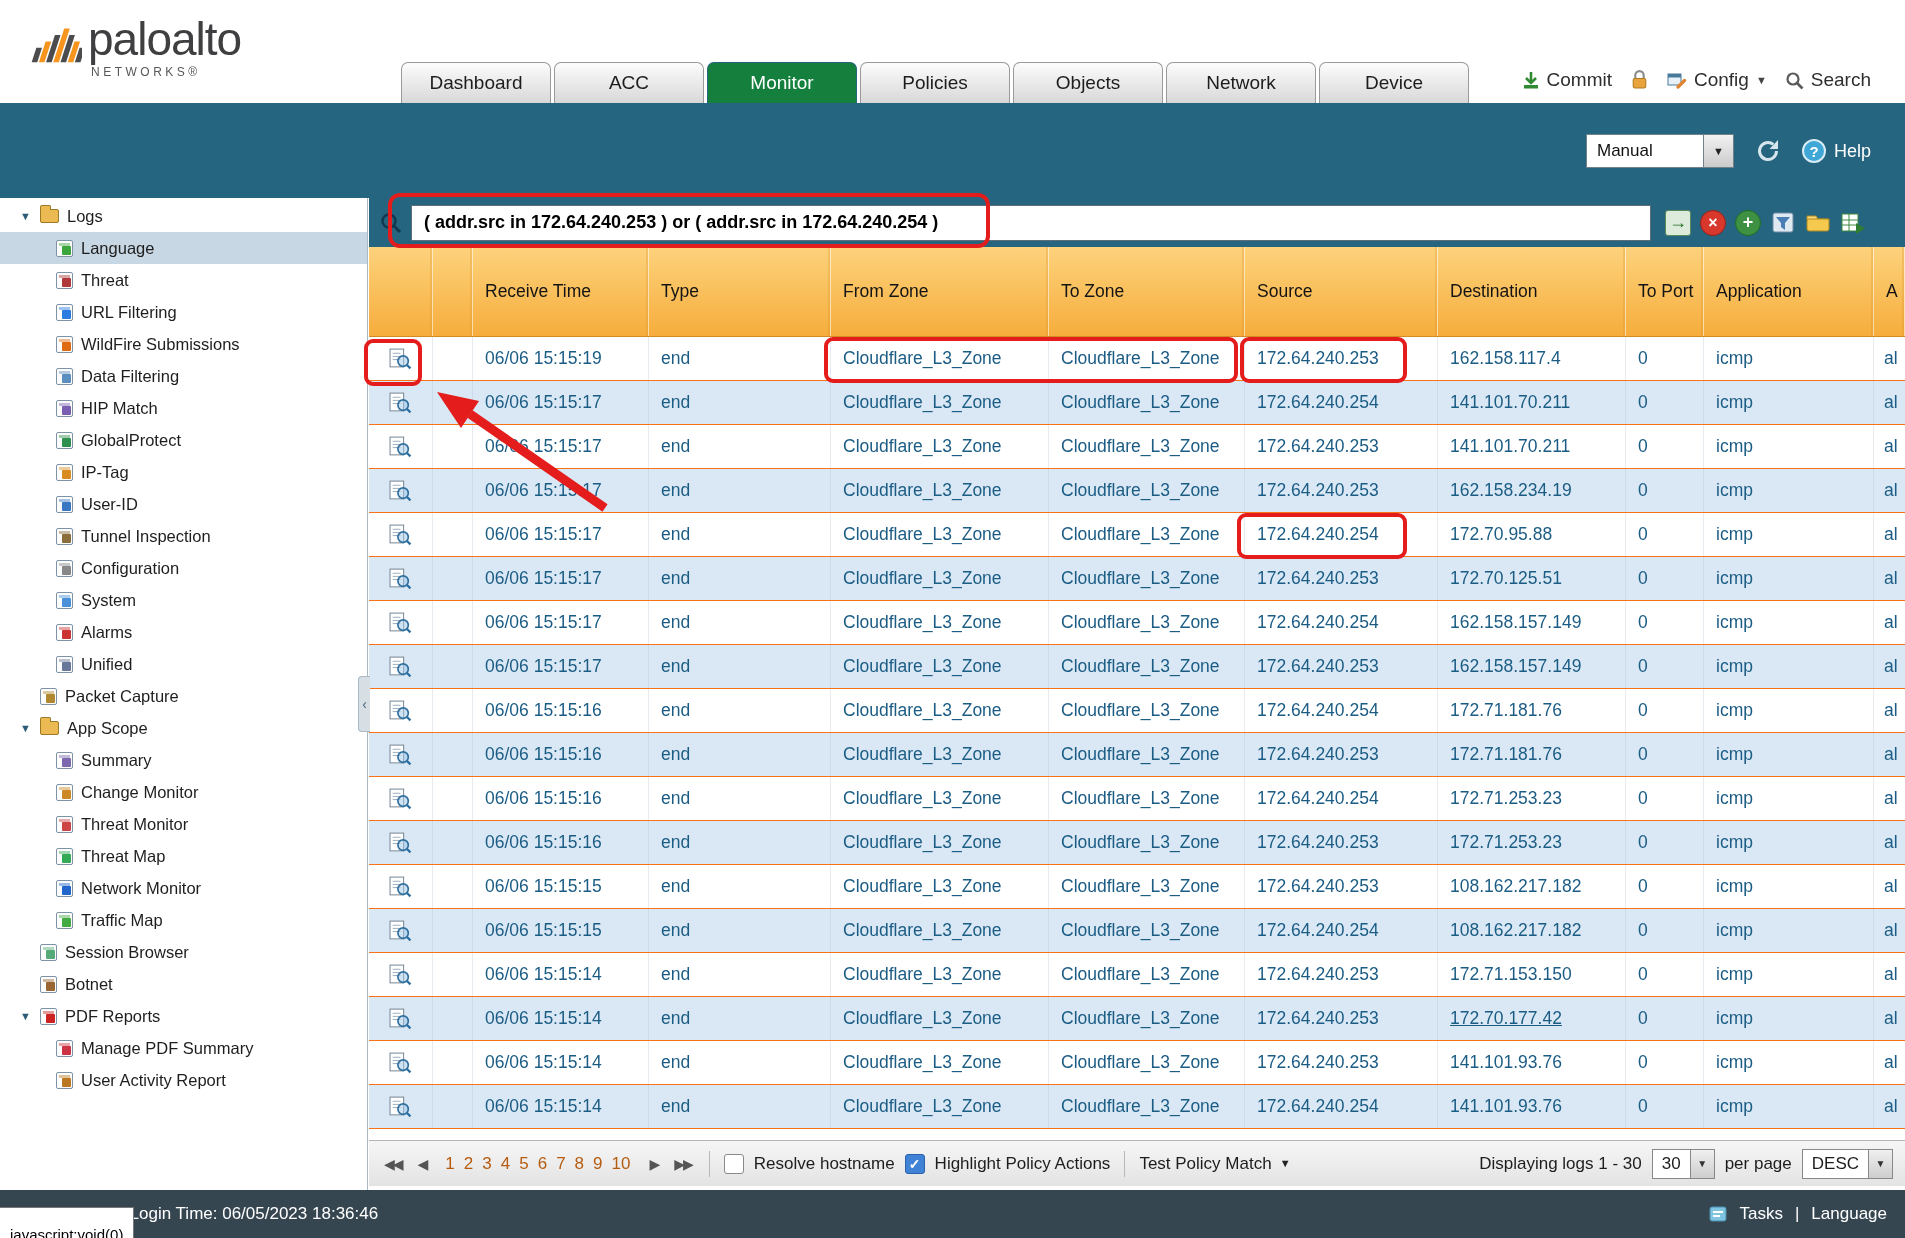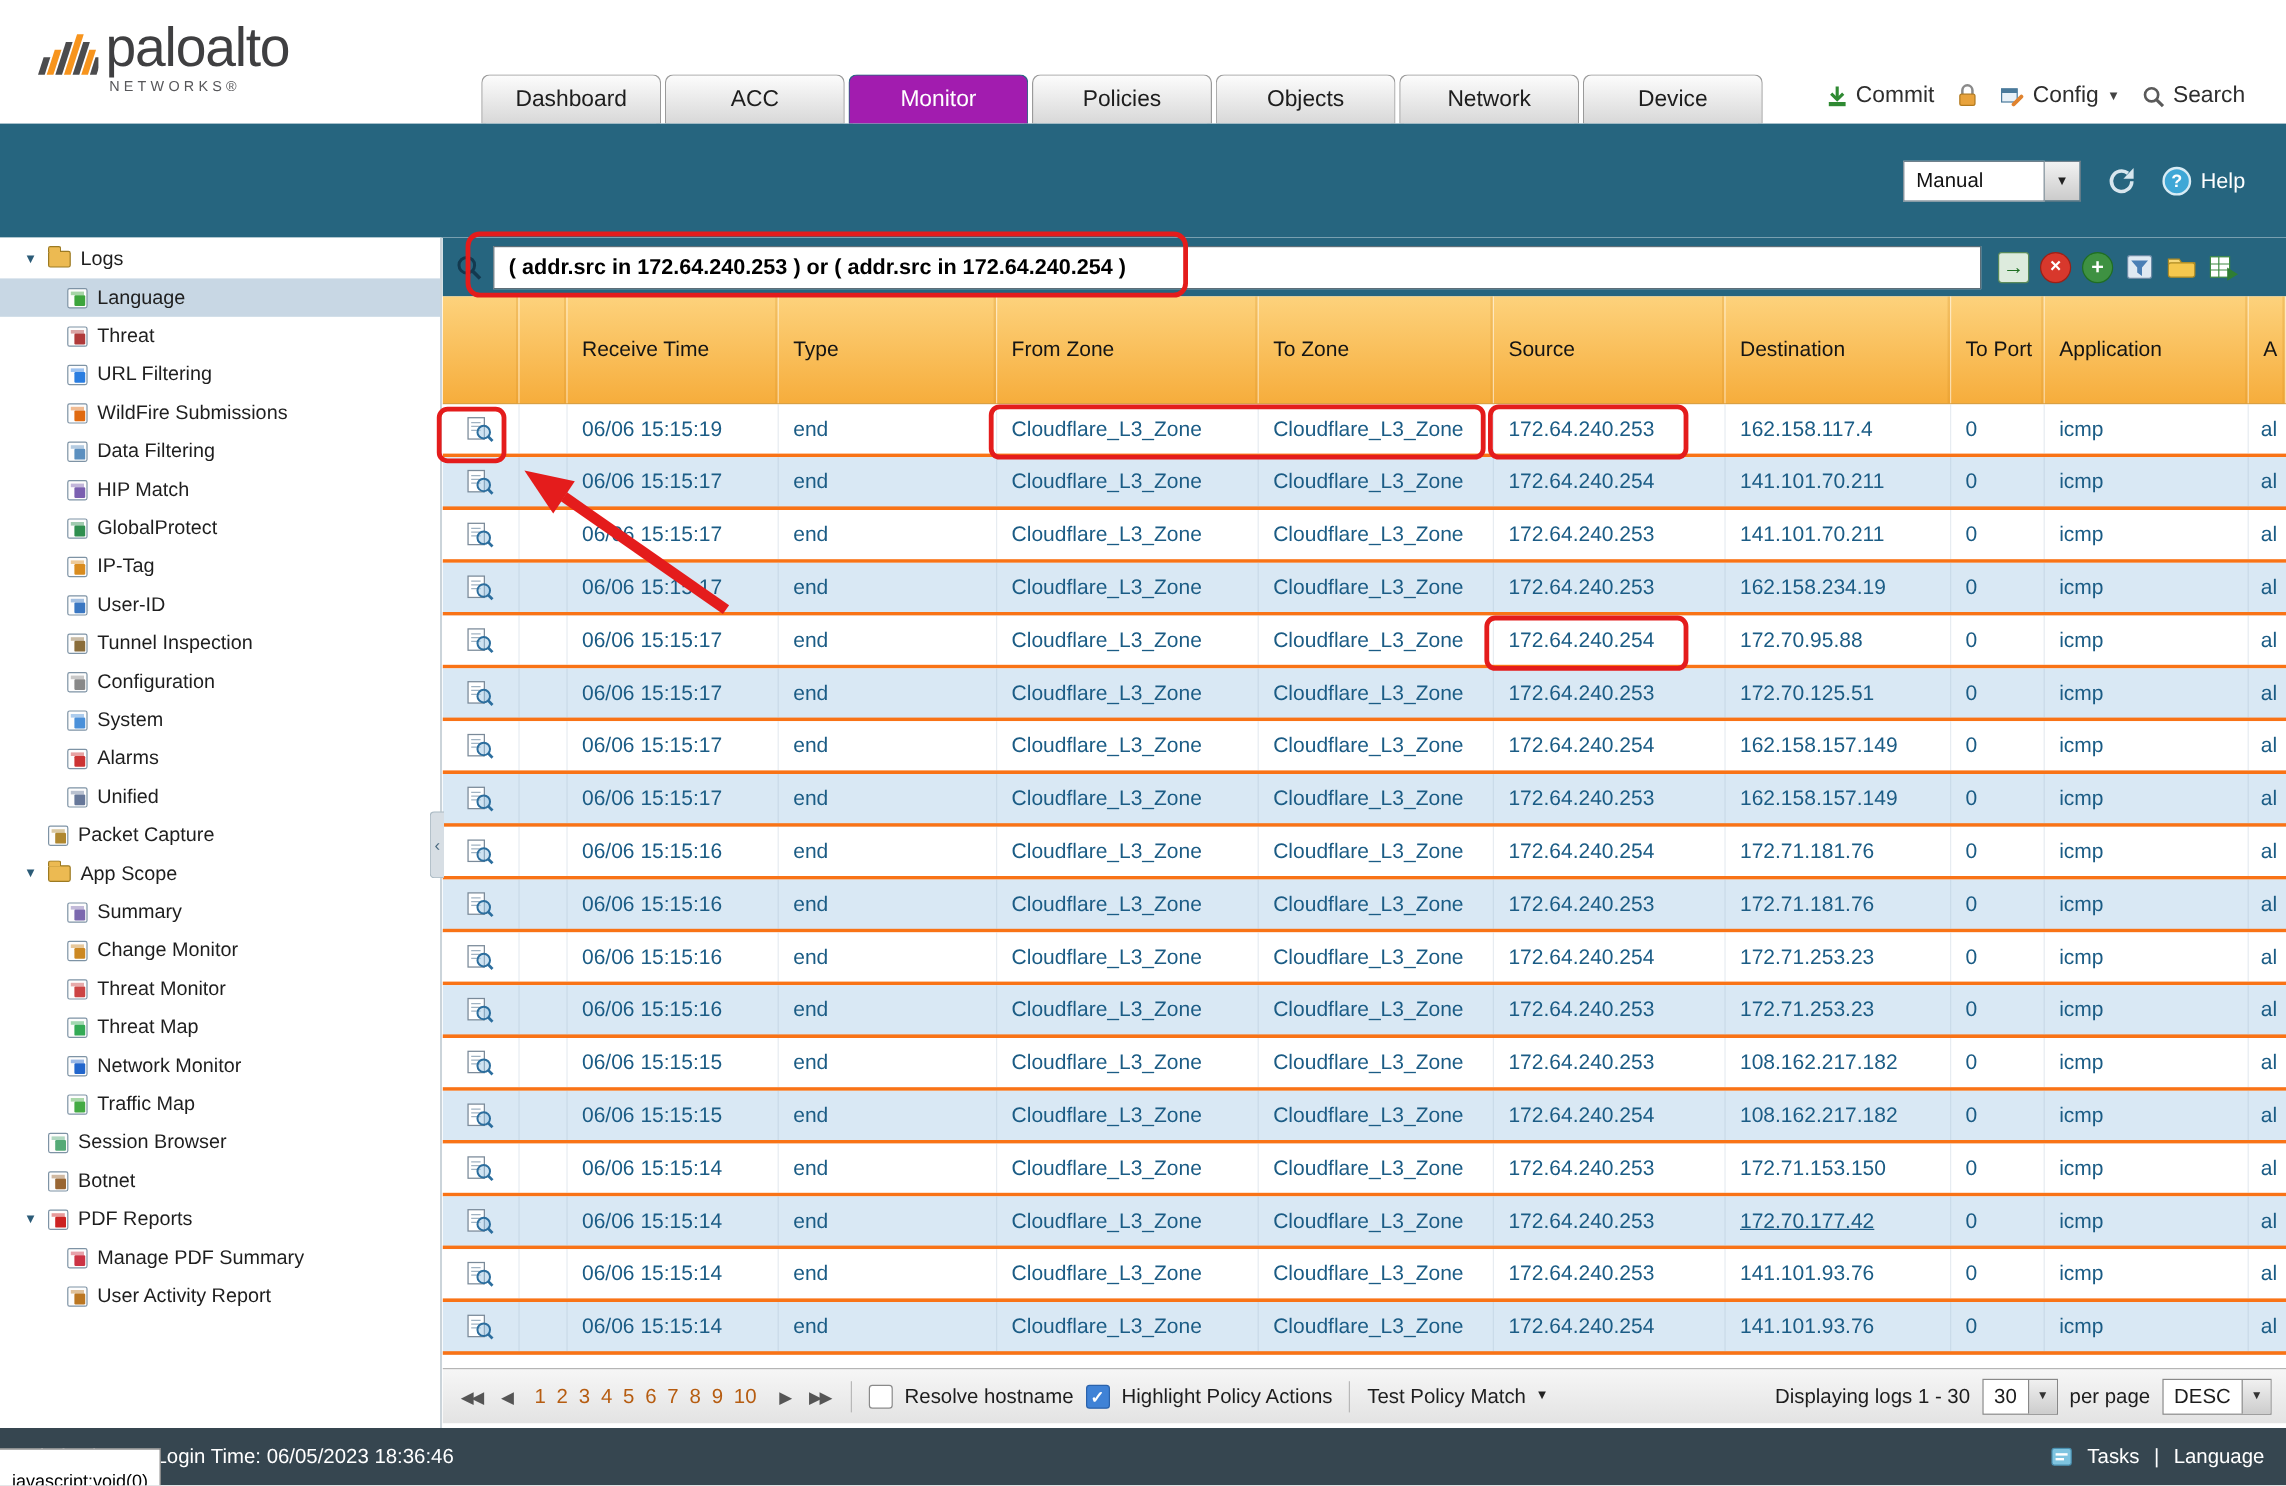--- a/index.html
+++ b/index.html
@@ -11,21 +11,21 @@
   
   .top{position:absolute;left:0;top:0;width:100%;height:103px;background:#fff}
   .logo{position:absolute;left:18px;top:14px;display:flex;align-items:flex-start;gap:6px}
   .logo-text{display:flex;flex-direction:column}
   .brand{font-size:46px;color:#3f3f41;letter-spacing:-1px;line-height:50px}
   .brand-sub{font-size:12px;color:#57575a;letter-spacing:3.5px;margin-top:1px;padding-left:3px}
   .tabs{position:absolute;left:401px;bottom:0;display:flex;gap:3px}
   .tab{width:150px;height:41px;display:flex;align-items:center;justify-content:center;
        font-size:19px;color:#1d1d1d;background:linear-gradient(#fcfcfc,#d8d8d8);
        border:1px solid #9a9a9a;border-bottom:none;border-radius:7px 7px 0 0;cursor:pointer}
-  .tab.active{background:#a21caf;color:#fff;border-color:#26657f}
+  .tab.active{background:#15803d;color:#fff;border-color:#26657f}
   .hdr-actions{position:absolute;right:34px;bottom:12px;display:flex;align-items:flex-start;gap:18px;
                font-size:19px;color:#2e2e2e}
   .hact{display:flex;align-items:center;gap:7px;cursor:pointer;white-space:nowrap}
   .caret{font-size:11px;color:#444;line-height:1}
   .caret.dark{color:#222}
 
   
   .band{position:absolute;left:0;top:103px;width:100%;height:95px;background:#26657f}
   .band-right{position:absolute;right:34px;top:31px;display:flex;align-items:center;gap:20px}
   .manual{display:flex;height:34px;cursor:pointer}
@@ -87,21 +87,21 @@
   .c-time{width:176px;flex:none}
   .c-type{width:182px;flex:none}
   .c-from{width:218px;flex:none}
   .c-to{width:196px;flex:none}
   .c-src{width:193px;flex:none}
   .c-dst{width:188px;flex:none}
   .c-port{width:78px;flex:none}
   .c-app{width:170px;flex:none}
   .c-act{flex:1;min-width:0}
   .tbody{position:absolute;left:0;top:139px;right:0}
-  .trow{height:44px;display:flex;border-bottom:3px solid #f97316;font-size:17.5px;
+  .trow{height:44px;display:flex;border-bottom:1px solid #f97316;font-size:17.5px;
         color:#1b5c85;background:#fff;cursor:pointer}
   .trow:nth-child(even){background:#d9e8f4}
   .trow .c{display:flex;align-items:center;padding-left:12px;border-right:1px solid rgba(160,180,200,.25);
            overflow:hidden;white-space:nowrap}
   .trow .c-icon{justify-content:center;padding-left:0}
   .trow .c-act{padding-left:10px;border-right:none}
   .mag{cursor:pointer}
   .lnk{text-decoration:underline}
 
   

